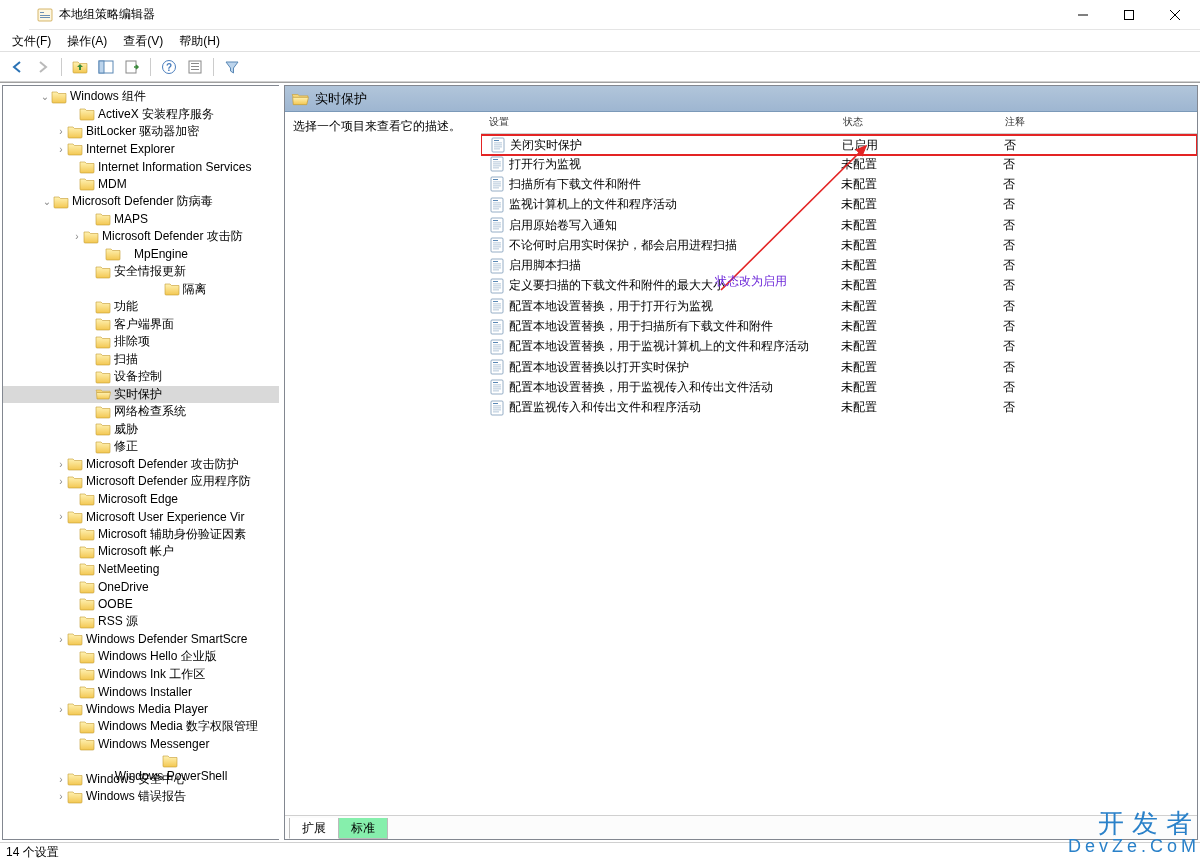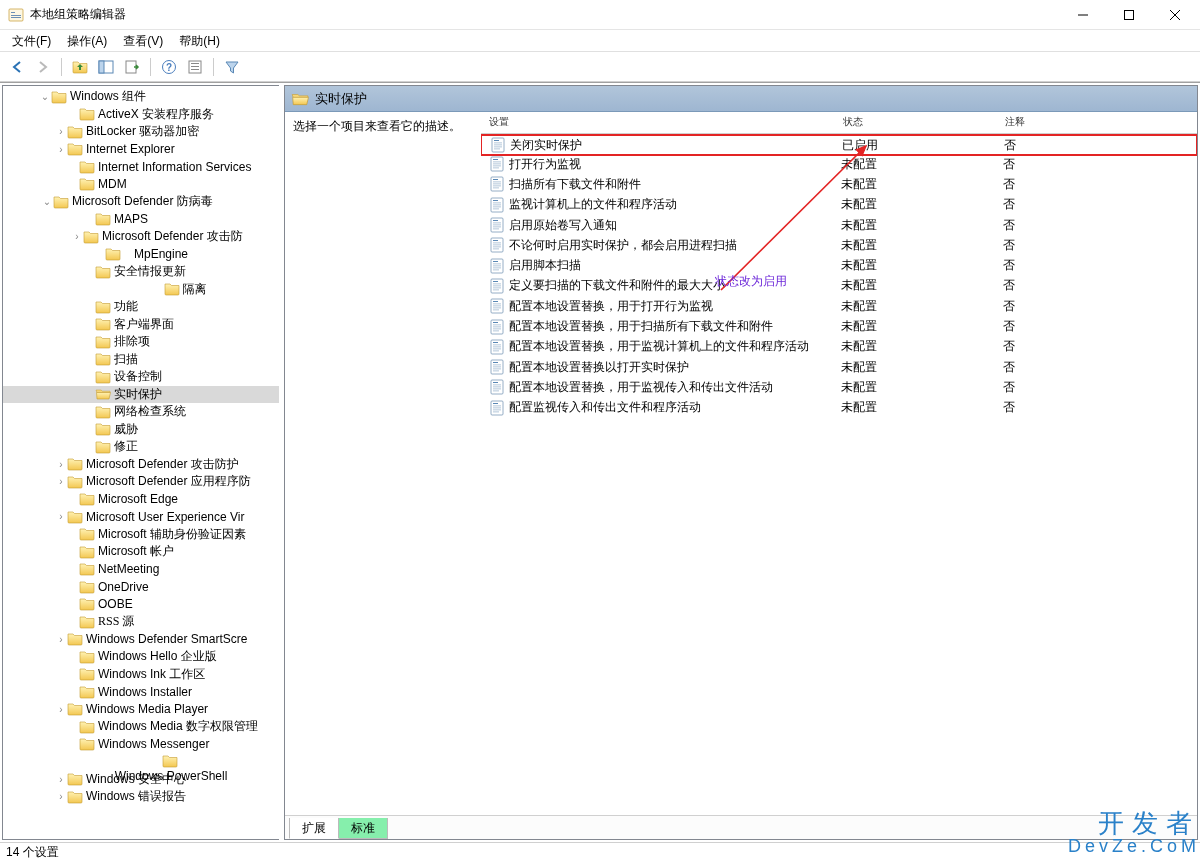--- a/index.html
+++ b/index.html
@@ -14,20 +14,21 @@
     width: 1200px;
     height: 862px;
   }
   .titlebar {
     display: flex;
     align-items: center;
     height: 30px;
     padding: 0 2px 0 8px;
     background: #fff;
     border-bottom: 1px solid #e5e5e5;
+    margin-left: 29px;
   }
   .titlebar .app-icon { width: 16px; height: 16px; margin-right: 6px; }
   .titlebar .title { flex: 1; font-size: 12px; color: #000; }
   .winbtns { display: flex; }
   .winbtn { width: 46px; height: 30px; display: flex; align-items: center; justify-content: center; }
   .menubar {
     display: flex;
     height: 22px;
     padding: 0 4px;
     background: #fff;
@@ -518,21 +519,21 @@
             </svg>
             <span class="label">OneDrive</span>
           </div>
           <div class="tnode" style="padding-left: 64px;">
             <span class="expander"></span>
             <svg class="folder-icon">
               <use href="#folder"></use>
             </svg>
             <span class="label">OOBE</span>
           </div>
-          <div class="tnode" style="padding-left: 64px; font-family: Liberation Serif, serif;">
+          <div class="tnode" style="padding-left: 64px;">
             <span class="expander"></span>
             <svg class="folder-icon">
               <use href="#folder"></use>
             </svg>
             <span class="label">RSS 源</span>
           </div>
           <div class="tnode" style="padding-left: 52px;">
             <span class="expander">›</span>
             <svg class="folder-icon">
               <use href="#folder"></use>

